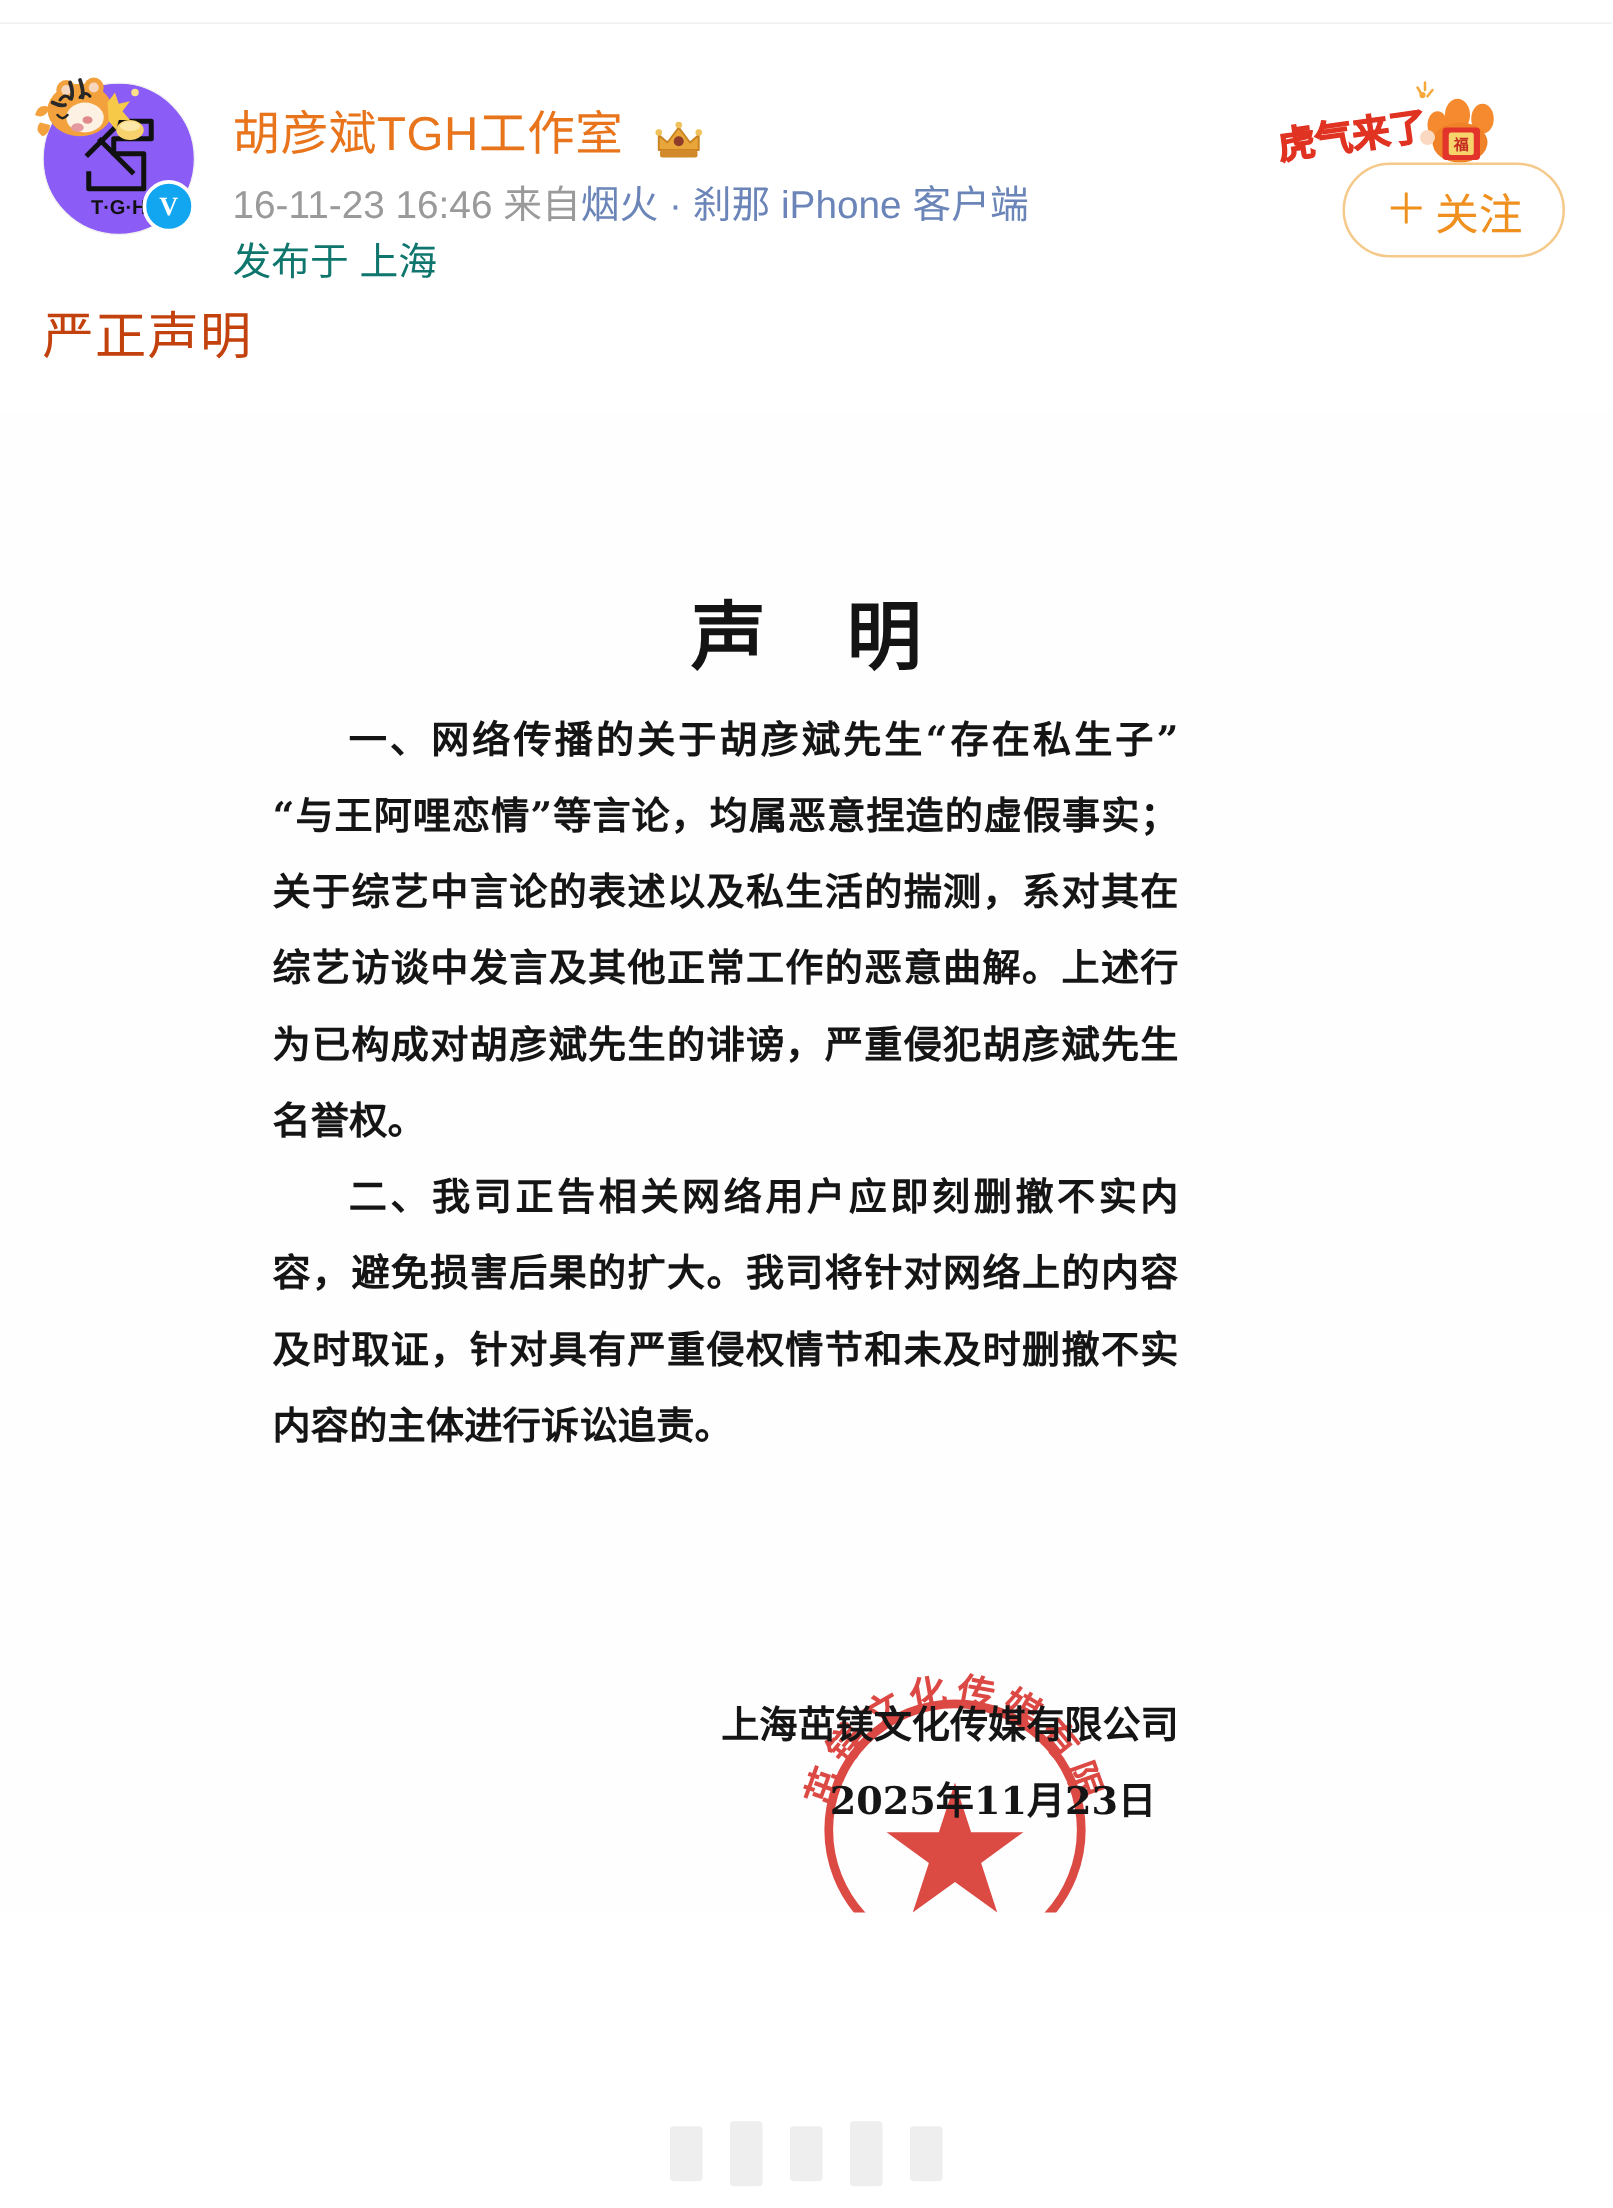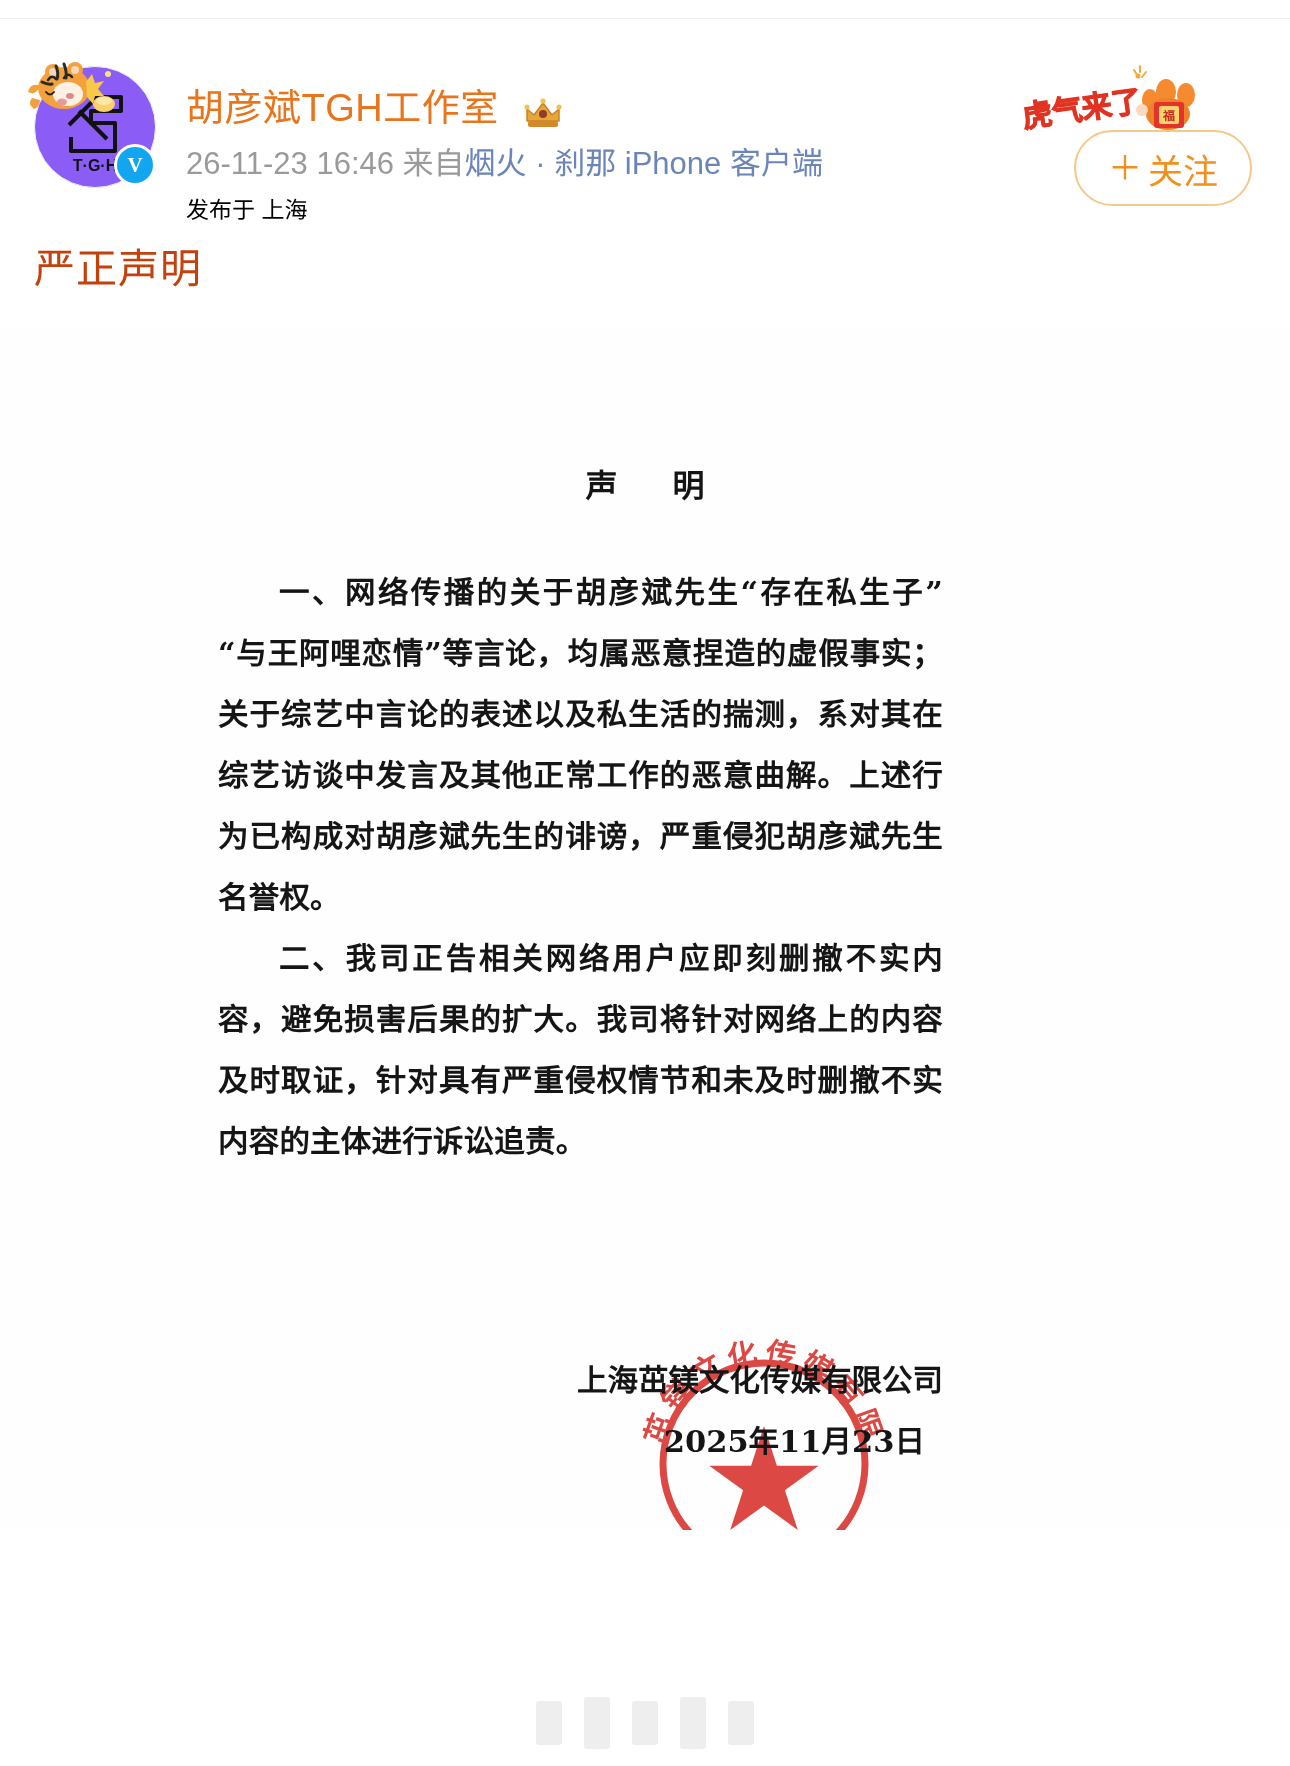--- a/index.html
+++ b/index.html
@@ -103,23 +103,23 @@
   .timeline {
     margin-top: 8px;
     font-size: 31px;
     line-height: 44px;
     color: #9a9a9a;
     white-space: nowrap;
   }
   .timeline .src-link { color: #6b85b8; }
   .region {
     margin-top: 2px;
-    font-size: 23px;
+    font-size: 31px;
     line-height: 44px;
-    color: #000000;
+    color: #0f766e;
   }
 
   
   .follow-area {
     position: absolute;
     right: 22px; top: 52px;
     width: 340px; height: 140px;
   }
   .sticker {
     position: absolute;
@@ -173,21 +173,21 @@
     left: 0; top: 0;
     width: 1290px;
     height: 1200px;
   }
   .doc-title {
     position: absolute;
     left: 0; top: 130px;
     width: 1290px;
     text-align: center;
     font-family: "DejaVu Serif", "Liberation Serif", serif;
-    font-size: 32px;
+    font-size: 60px;
     letter-spacing: 22px;
     color: #141414;
     font-weight: 600;
     text-indent: 22px;
   }
   .doc-body {
     position: absolute;
     left: 218px; top: 232px;
     width: 725px;
     font-family: "DejaVu Serif", "Liberation Serif", serif;
@@ -298,21 +298,21 @@
             <path d="M4 26 L4 14 L11 20 L20 8 L29 20 L36 14 L36 26 Z" fill="#e8a53a" stroke="#c98421" stroke-width="1.5" stroke-linejoin="round"></path>
             <rect x="5" y="26" width="30" height="6" rx="2" fill="#d2892a"></rect>
             <circle cx="20" cy="19" r="4" fill="#8f3c2a"></circle>
             <circle cx="4" cy="12" r="2.6" fill="#f0c05a"></circle>
             <circle cx="20" cy="6" r="2.6" fill="#f0c05a"></circle>
             <circle cx="36" cy="12" r="2.6" fill="#f0c05a"></circle>
           </svg>
         </span>
       </div>
       <div class="timeline">
-        <span>26-11-23 16:46</span>
+        <span>16-11-23 16:46</span>
         <span>来自</span><span class="src-link">烟火 · 刹那 iPhone 客户端</span>
       </div>
       <div class="region">发布于 上海</div>
     </div>
 
     <div class="follow-area">
       <svg class="sticker" viewBox="0 0 190 86">
         <g transform="rotate(-8 60 48)">
           <text x="6" y="58" font-family="'DejaVu Sans', sans-serif" font-size="30" font-weight="bold" fill="#e03322" stroke="#e03322" stroke-width="1">虎气来了</text>
         </g>

